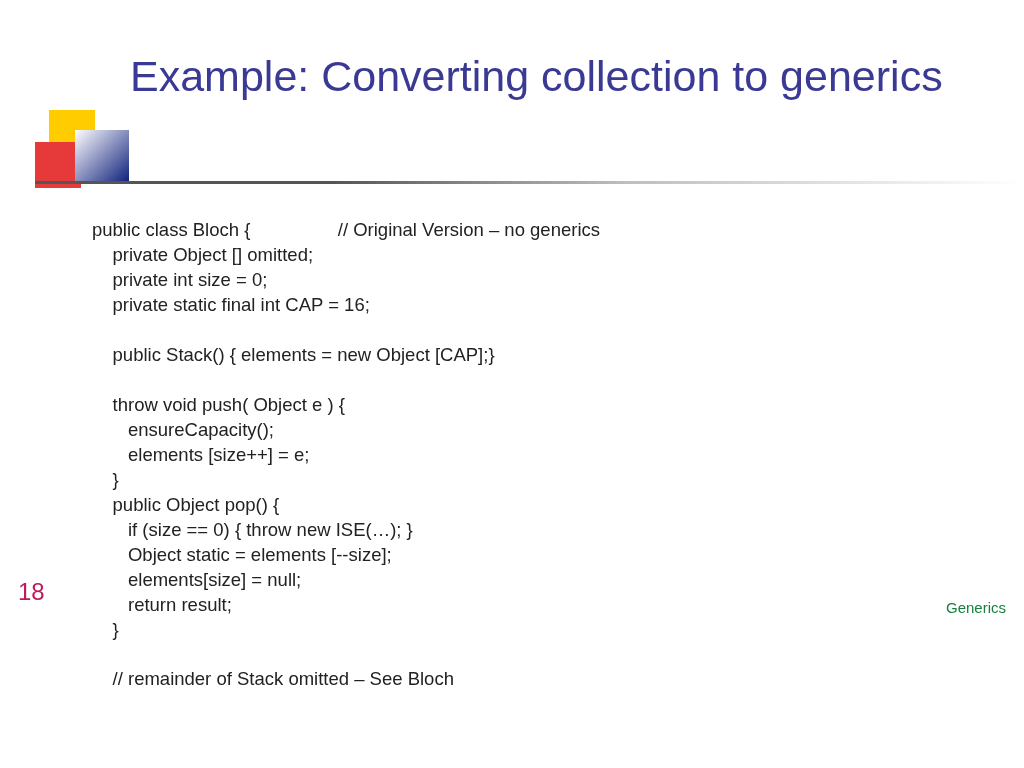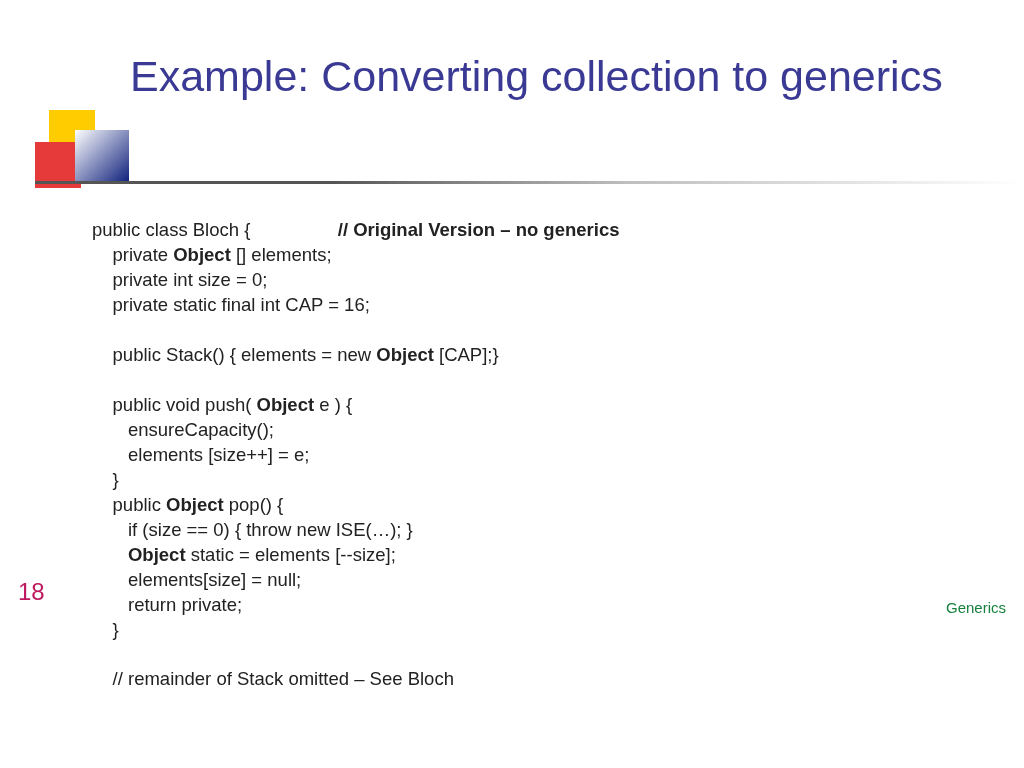--- a/index.html
+++ b/index.html
@@ -51,21 +51,21 @@
     left: 92px;
     right: 40px;
     font-size: 18.5px;
     color: #222222;
     line-height: 1.35;
   }
   .body .line {
     white-space: pre;
   }
   .body b {
-    font-weight: bold;
+    font-weight: normal;
   }
   .slide-number {
     position: absolute;
     bottom: 30px;
     left: 18px;
     font-size: 24px;
     color: #be185d;
   }
   .footer-label {
     position: absolute;
@@ -95,35 +95,35 @@
   </div>
 
   <div class="title-wrap">
     <div class="title">Example: Converting collection to generics</div>
   </div>
 
   <div class="hr-line"></div>
 
   <div class="body">
     <div class="line"><span>public class Bloch {</span><span>                 </span><b>// Original Version – no generics</b></div>
-    <div class="line"><span>    private </span><b>Object</b><span> [] elements;</span></div>
+    <div class="line"><span>    private </span><b>Object</b><span> [] omitted;</span></div>
     <div class="line"><span>    private int size = 0;</span></div>
     <div class="line"><span>    private static final int CAP = 16;</span></div>
     <div class="line">&nbsp;</div>
     <div class="line"><span>    public Stack() { elements = new </span><b>Object</b><span> [CAP];}</span></div>
     <div class="line">&nbsp;</div>
-    <div class="line"><span>    public void push( </span><b>Object</b><span> e ) {</span></div>
+    <div class="line"><span>    throw void push( </span><b>Object</b><span> e ) {</span></div>
     <div class="line"><span>       ensureCapacity();</span></div>
     <div class="line"><span>       elements [size++] = e;</span></div>
     <div class="line"><span>    }</span></div>
     <div class="line"><span>    public </span><b>Object</b><span> pop() {</span></div>
     <div class="line"><span>       if (size == 0) { throw new ISE(…); }</span></div>
     <div class="line"><span>       </span><b>Object</b><span> static = elements [--size];</span></div>
     <div class="line"><span>       elements[size] = null;</span></div>
-    <div class="line"><span>       return private;</span></div>
+    <div class="line"><span>       return result;</span></div>
     <div class="line"><span>    }</span></div>
     <div class="line">&nbsp;</div>
     <div class="line"><span>    // remainder of Stack omitted – See Bloch</span></div>
   </div>
 
   <div class="slide-number">18</div>
   <div class="footer-label">Generics</div>
 </div>
 
 </body></html>

